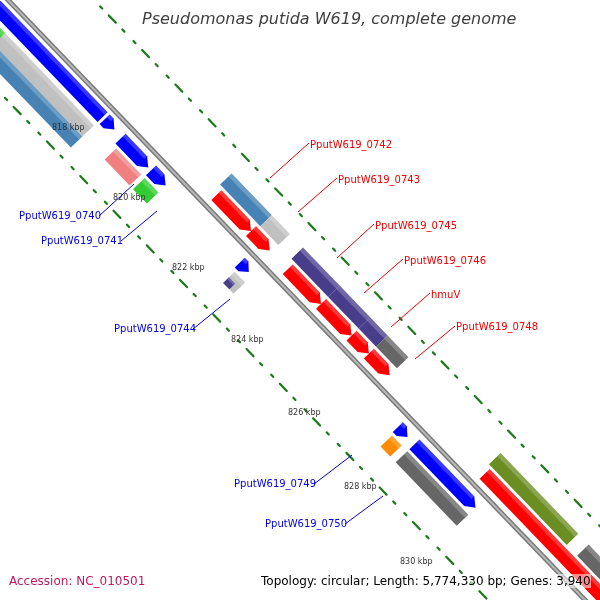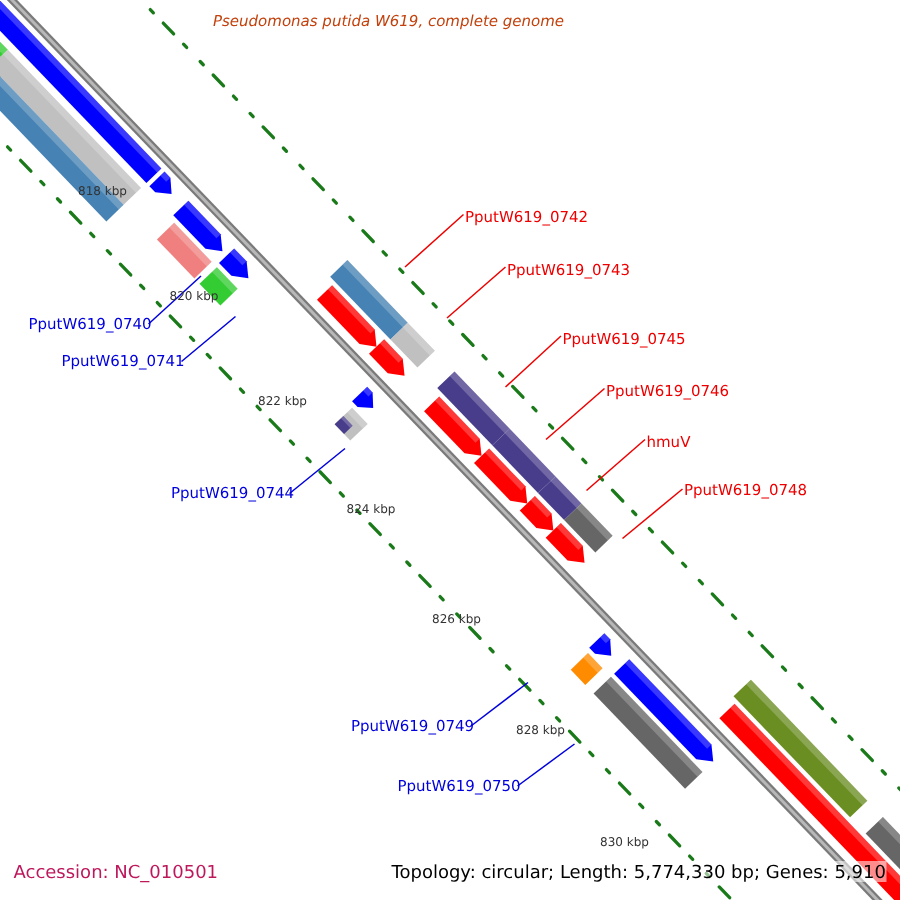--- a/index.html
+++ b/index.html
@@ -1,18 +1,18 @@
 <!DOCTYPE html>
 <html><head>
 <meta charset="utf-8">
 <style>
   html, body { margin:0; padding:0; background:#ffffff; }
   body { width:600px; height:600px; overflow:hidden; position:relative; font-family:"DejaVu Sans", sans-serif; }
   #map { position:absolute; left:0; top:0; width:600px; height:600px; }
-  .title { position:absolute; left:142px; top:9px; font-size:10px; font-style:italic; color:#c2410c; font-family:"DejaVu Sans", sans-serif; white-space:nowrap; }
+  .title { position:absolute; left:142px; top:9px; font-size:16px; font-style:italic; color:#404040; font-family:"DejaVu Sans", sans-serif; white-space:nowrap; }
   .footer-left { position:absolute; left:9px; top:574px; font-size:12px; color:#be185d; white-space:nowrap; background:rgba(255,255,255,0.6); }
   .footer-right { position:absolute; left:261px; top:574px; font-size:12px; color:#000; white-space:nowrap; background:rgba(255,255,255,0.55); }
   svg text { font-family:"DejaVu Sans", sans-serif; }
 </style>
 </head>
 <body>
 
 <svg id="map" viewBox="0 0 600 600" xmlns="http://www.w3.org/2000/svg">
   <defs>
     <linearGradient id="shadeA" x1="0" y1="0" x2="1" y2="0">
@@ -236,13 +236,13 @@
     <text x="19" y="219" font-size="10" fill="#0000dd">PputW619_0740</text>
     <text x="41" y="244" font-size="10" fill="#0000dd">PputW619_0741</text>
     <text x="114" y="332" font-size="10" fill="#0000dd">PputW619_0744</text>
     <text x="234" y="487" font-size="10" fill="#0000dd">PputW619_0749</text>
     <text x="265" y="527" font-size="10" fill="#0000dd">PputW619_0750</text>
   </g>
 </svg>
 
 <div class="title">Pseudomonas putida W619, complete genome</div>
 <div class="footer-left">Accession: NC_010501</div>
-<div class="footer-right">Topology: circular; Length: 5,774,330 bp; Genes: 5,910</div>
+<div class="footer-right">Topology: circular; Length: 5,774,330 bp; Genes: 3,940</div>
 
 </body></html>

